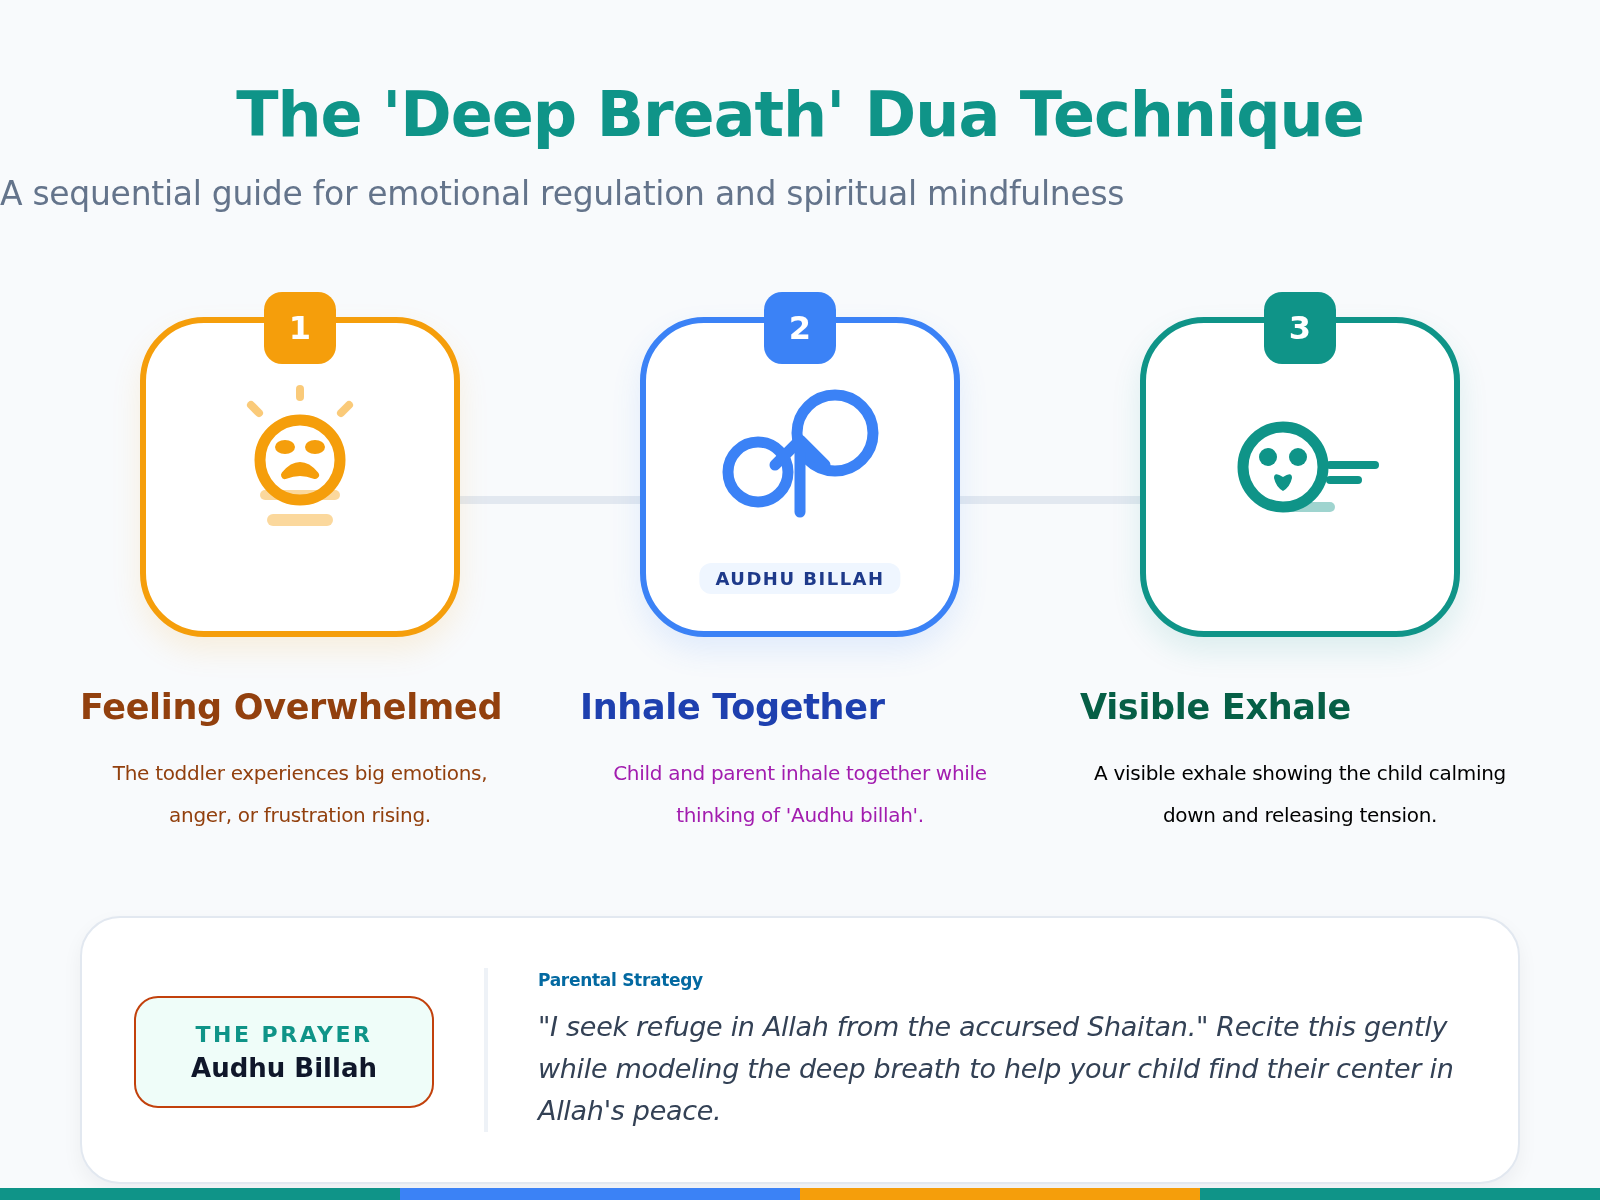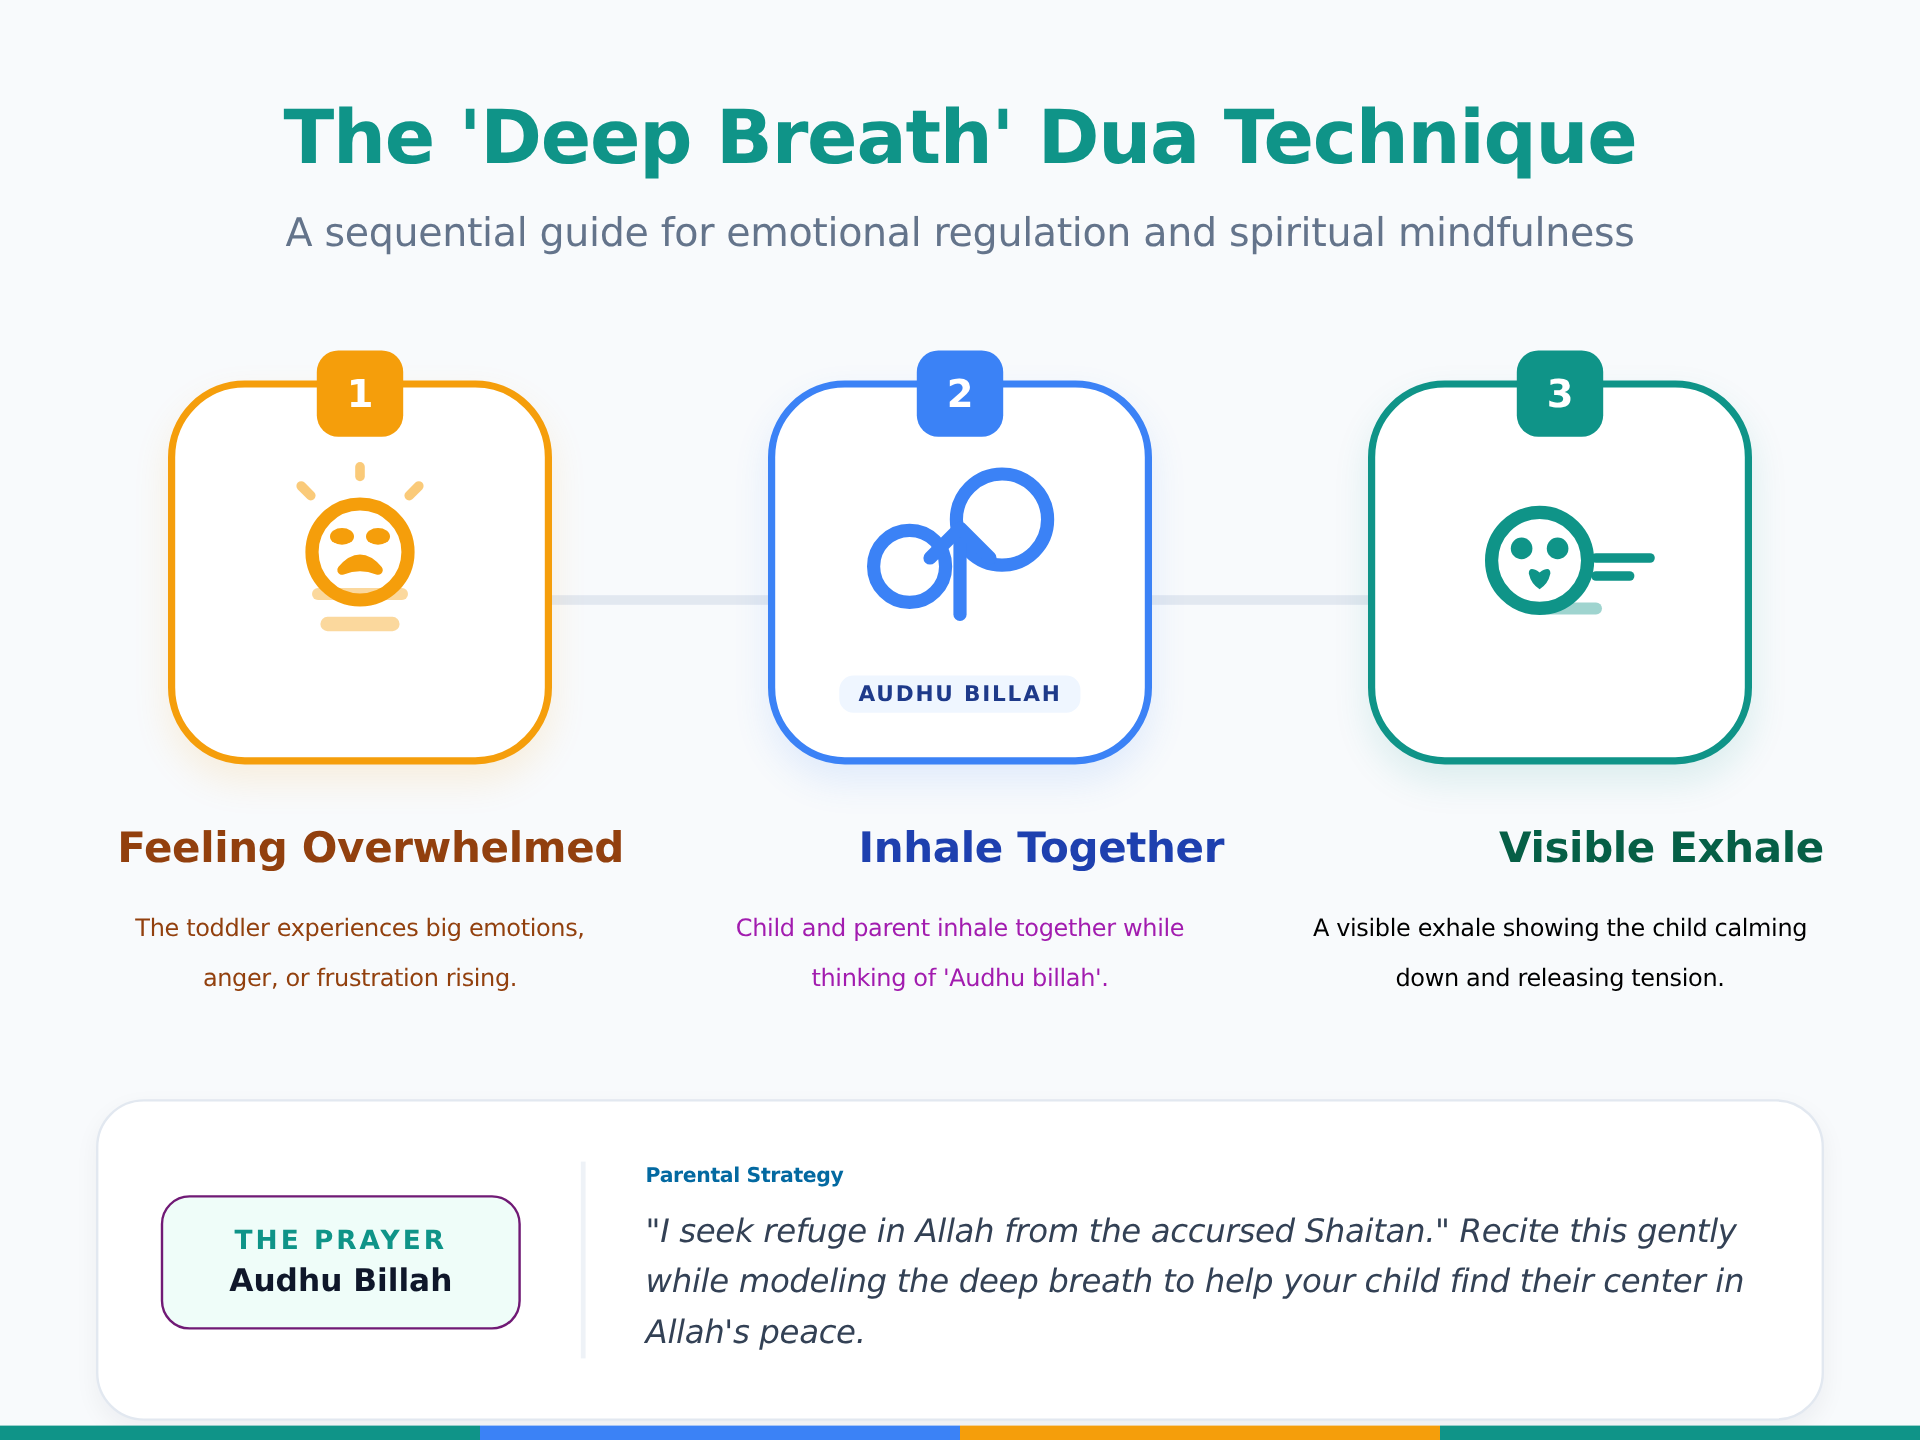--- a/index.html
+++ b/index.html
@@ -10,21 +10,21 @@
     }
     .page { position: relative; width: 1564px; height: 1200px; }
 
     .title {
       position: absolute; left: 0; top: 78px; width: 1600px;
       text-align: center; font-size: 62px; font-weight: bold;
       color: #0f9488; letter-spacing: -1px;
     }
     .subtitle {
       position: absolute; left: 0; top: 174px; width: 1600px;
-      text-align: center; font-size: 33px; color: #64748b;
+      text-align: left; font-size: 33px; color: #64748b;
       letter-spacing: -0.3px;
     }
 
     .connector {
       position: absolute; top: 496px; height: 8px; background: #e2e8f0;
     }
 
     .step { position: absolute; top: 292px; width: 440px; }
     .card {
       position: absolute; left: 60px; top: 25px; width: 320px; height: 320px;
@@ -38,35 +38,35 @@
     .icon-wrap { position: absolute; left: 60px; top: 25px; width: 320px; height: 320px; }
     .icon-wrap svg { position: absolute; left: 0; top: 0; }
     .pill {
       position: absolute; left: 50%; transform: translateX(-50%);
       top: 540px; padding: 5px 16px; border-radius: 12px;
       background: #eff6ff; color: #1e3a8a; font-size: 18px; font-weight: bold;
       letter-spacing: 1.5px; white-space: nowrap;
     }
     .step-title {
       position: absolute; left: 0; top: 395px; width: 440px;
-      text-align: right; font-size: 35px; font-weight: bold; letter-spacing: -0.3px;
+      text-align: left; font-size: 35px; font-weight: bold; letter-spacing: -0.3px;
     }
     .step-desc {
       position: absolute; left: 10px; top: 460px; width: 420px;
       text-align: center; font-size: 20px; line-height: 42px; letter-spacing: -0.3px;
     }
 
     .panel {
       position: absolute; left: 80px; top: 916px; width: 1440px; height: 268px;
       background: #ffffff; border: 2px solid #e2e8f0; border-radius: 40px;
       box-shadow: 0 8px 20px rgba(15, 23, 42, 0.05);
     }
     .prayer-box {
       position: absolute; left: 52px; top: 78px; width: 300px; height: 112px;
-      background: #effdf9; border: 2px solid #701a75; border-radius: 24px;
+      background: #effdf9; border: 2px solid #c2410c; border-radius: 24px;
       text-align: center;
     }
     .prayer-label {
       margin-top: 24px; font-size: 22px; font-weight: bold; color: #0f9488;
       letter-spacing: 2.5px;
     }
     .prayer-name {
       margin-top: 6px; font-size: 26px; font-weight: bold; color: #0f172a;
     }
     .divider {

